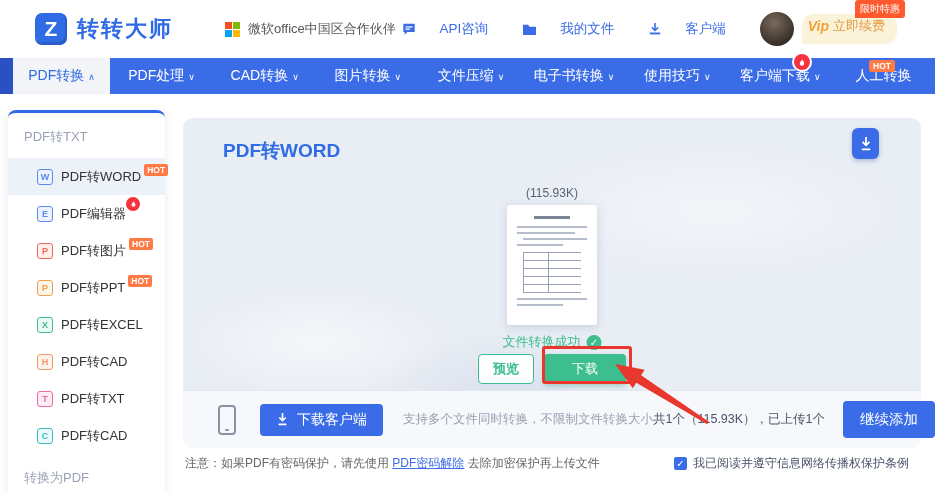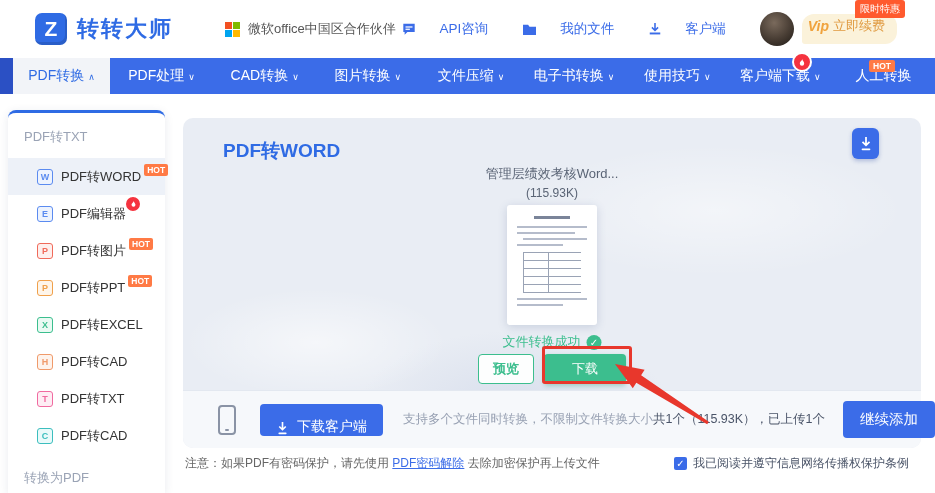--- a/index.html
+++ b/index.html
@@ -76,21 +76,21 @@
   .action-row{position:absolute;top:236px;left:50%;transform:translateX(-50%);display:flex;gap:10px;align-items:center;}
   .btn-preview{padding:5px 14px;border:1px solid var(--green);color:var(--green);background:#fdfefe;border-radius:4px;font-size:13px;cursor:pointer;font-weight:bold;}
   .btn-download{padding:6px 28px;background:var(--green);color:#fff;border:none;border-radius:4px;font-size:13px;cursor:pointer;box-shadow:0 2px 4px rgba(40,160,120,.35);}
   .red-rect{position:absolute;top:228px;left:50%;margin-left:-10px;width:90px;height:38px;border:3px solid var(--annotation-red);border-radius:3px;z-index:5;pointer-events:none;}
   .arrow-svg{position:absolute;inset:0;z-index:6;pointer-events:none;}
 
   
   .strip{position:absolute;left:0;right:0;bottom:0;height:58px;background:#F6F8FB;border-top:1px solid #E3E8F0;border-radius:0 0 10px 10px;display:flex;align-items:center;padding:0 13px 0 35px;}
   .phone-icon{width:18px;height:30px;border:2px solid #8A93A5;border-radius:4px;position:relative;flex:0 0 auto;}
   .phone-icon::after{content:"";position:absolute;bottom:2px;left:50%;transform:translateX(-50%);width:4px;height:2px;background:#8A93A5;border-radius:1px;}
-  .client-btn{margin-left:24px;height:32px;padding:0 16px;background:var(--nav-blue);color:#fff;border:none;border-radius:4px;display:flex;align-items:flex-end;gap:8px;font-size:14px;cursor:pointer;white-space:nowrap;}
+  .client-btn{margin-left:24px;height:32px;padding:0 16px;background:var(--nav-blue);color:#fff;border:none;border-radius:4px;display:flex;align-items:center;gap:8px;font-size:14px;cursor:pointer;white-space:nowrap;}
   .hint{margin-left:20px;color:#98A1B3;font-size:12.5px;white-space:nowrap;}
   .summary{margin-left:auto;color:#4A5468;font-size:12.5px;white-space:nowrap;}
   .add-btn{margin-left:18px;height:37px;padding:0 17px;background:var(--nav-blue);color:#fff;border:none;border-radius:4px;font-size:14.5px;cursor:pointer;white-space:nowrap;}
 
   
   .footer{position:absolute;left:185px;right:26px;top:455px;display:flex;justify-content:space-between;align-items:center;font-size:12px;}
   .note{color:#666;white-space:nowrap;}
   .note a{color:var(--nav-blue);text-decoration:underline;cursor:pointer;}
   .agree{display:flex;align-items:center;gap:6px;color:#4A5468;white-space:nowrap;}
   .checkbox{width:13px;height:13px;background:var(--nav-blue);border-radius:2px;color:#fff;font-size:10px;display:flex;align-items:center;justify-content:center;cursor:pointer;}
@@ -240,21 +240,20 @@
 
 <div class="panel">
   <div class="panel-title">PDF转WORD</div>
   <div class="dl-all-btn">
     <svg width="14" height="16" viewBox="0 0 16 18">
         <path d="M8 1v9M4 6.5 8 10.5l4-4" stroke="#fff" stroke-width="2" fill="none"></path>
         <rect x="3" y="14" width="10" height="2" rx="1" fill="#fff"></rect>
       </svg>
   </div>
 
-  <div class="file-name">管理层绩效考核Word...</div>
   <div class="file-size">(115.93K)</div>
 
   <div class="thumb">
     <div class="t-head"></div>
     <div class="t-line"></div>
     <div class="t-line s1"></div>
     <div class="t-line s2"></div>
     <div class="t-line s3"></div>
     <div class="t-table">
       <div class="t-cell"></div>

